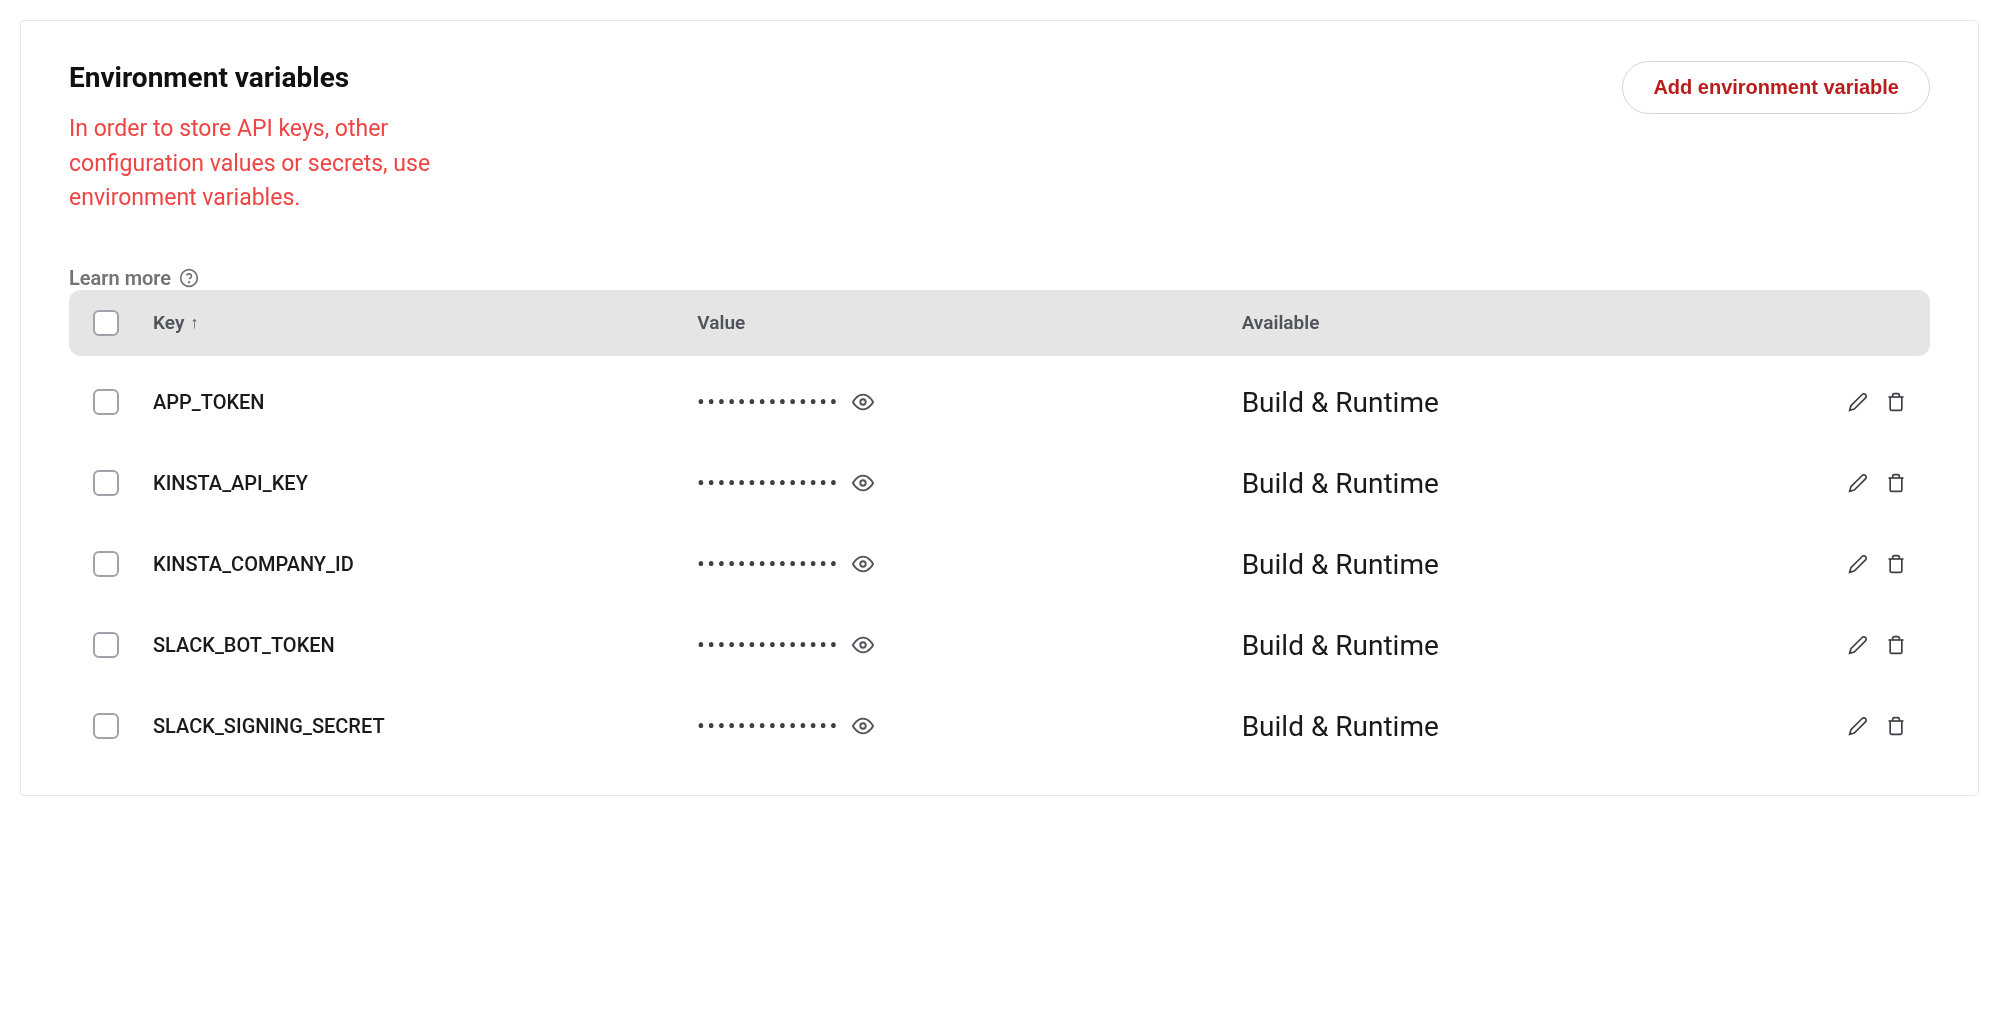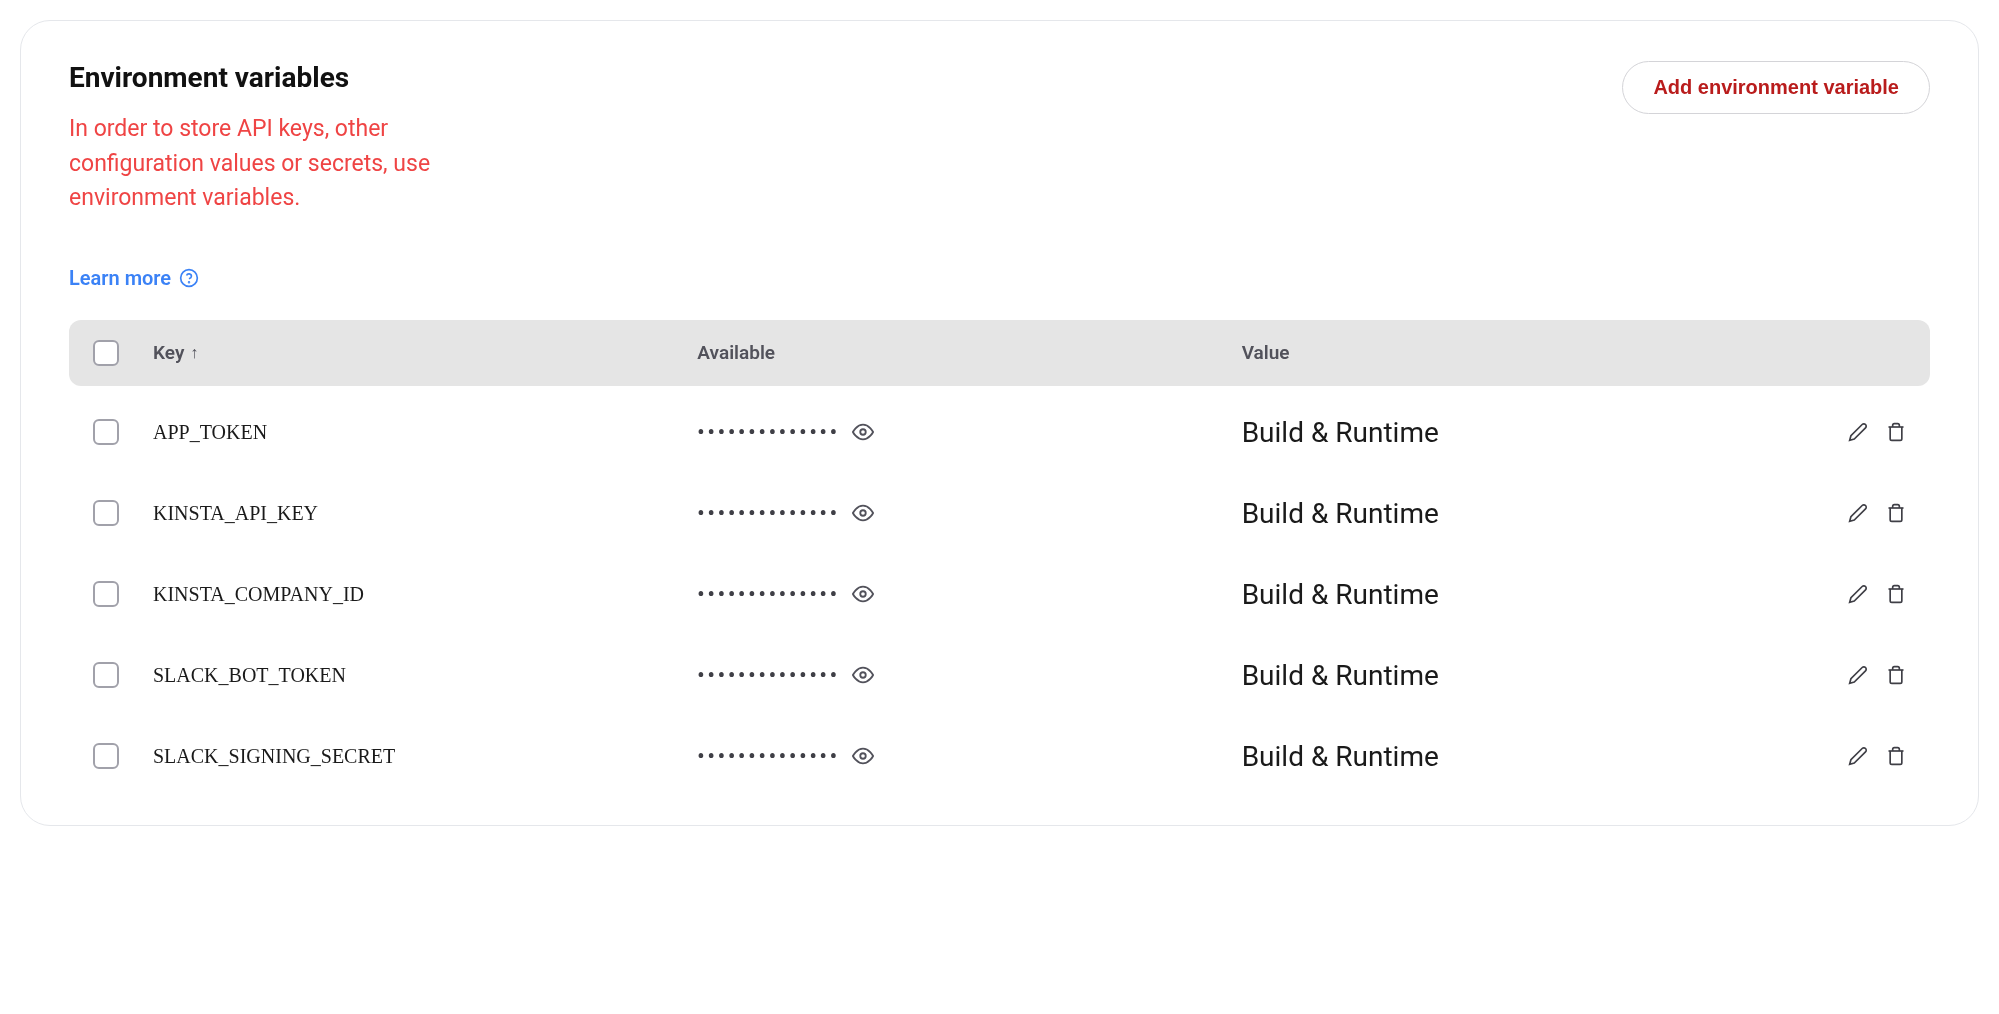--- a/index.html
+++ b/index.html
@@ -8,21 +8,21 @@
       padding: 0;
     }
     body {
       font-family: -apple-system, BlinkMacSystemFont, "Segoe UI", Roboto, Helvetica, Arial, sans-serif;
       background: #fff;
       padding: 20px;
       color: #1a1a1a;
     }
     .card {
       border: 1px solid #e5e7eb;
-      border-radius: 30px;
+      border-radius: 4px;
       padding: 40px 48px 28px 48px;
       max-width: 1960px;
       margin: 0 auto;
     }
     .header-row {
       display: flex;
       justify-content: space-between;
       align-items: flex-start;
       margin-bottom: 18px;
     }
@@ -48,24 +48,23 @@
       color: #b91c1c;
       cursor: pointer;
       white-space: nowrap;
     }
     .learn-more {
       display: inline-flex;
       align-items: center;
       gap: 8px;
       font-size: 20px;
       font-weight: 600;
-      color: #3b82f6;
+      color: #737373;
       cursor: pointer;
       margin-top: 32px;
-      margin-bottom: 30px;
     }
     .help-icon {
       display: inline-flex;
       align-items: center;
       justify-content: center;
       width: 20px;
       height: 20px;
     }
     .table {
       width: 100%;
@@ -104,21 +103,20 @@
       border: 2px solid #a1a1aa;
       border-radius: 6px;
       background: #fff;
       cursor: pointer;
       flex-shrink: 0;
     }
     .key-cell {
       font-size: 20px;
       color: #1a1a1a;
       font-weight: 500;
-      font-family: Liberation Serif, serif;
     }
     .value-cell {
       display: flex;
       align-items: center;
       gap: 12px;
       font-size: 20px;
       color: #3f3f46;
     }
     .masked {
       letter-spacing: 3px;
@@ -179,22 +177,22 @@
 
   <div class="table">
     <div class="table-header">
       <div class="col">
         <div class="checkbox"></div>
       </div>
       <div class="col col-key">
         <span>Key</span>
         <span class="sort-arrow">↑</span>
       </div>
+      <div class="col">Value</div>
       <div class="col">Available</div>
-      <div class="col">Value</div>
       <div class="col"></div>
     </div>
 
     <div id="table-body">
         <div class="table-row">
           <div>
             <div class="checkbox"></div>
           </div>
           <div class="key-cell">APP_TOKEN</div>
           <div class="value-cell">

